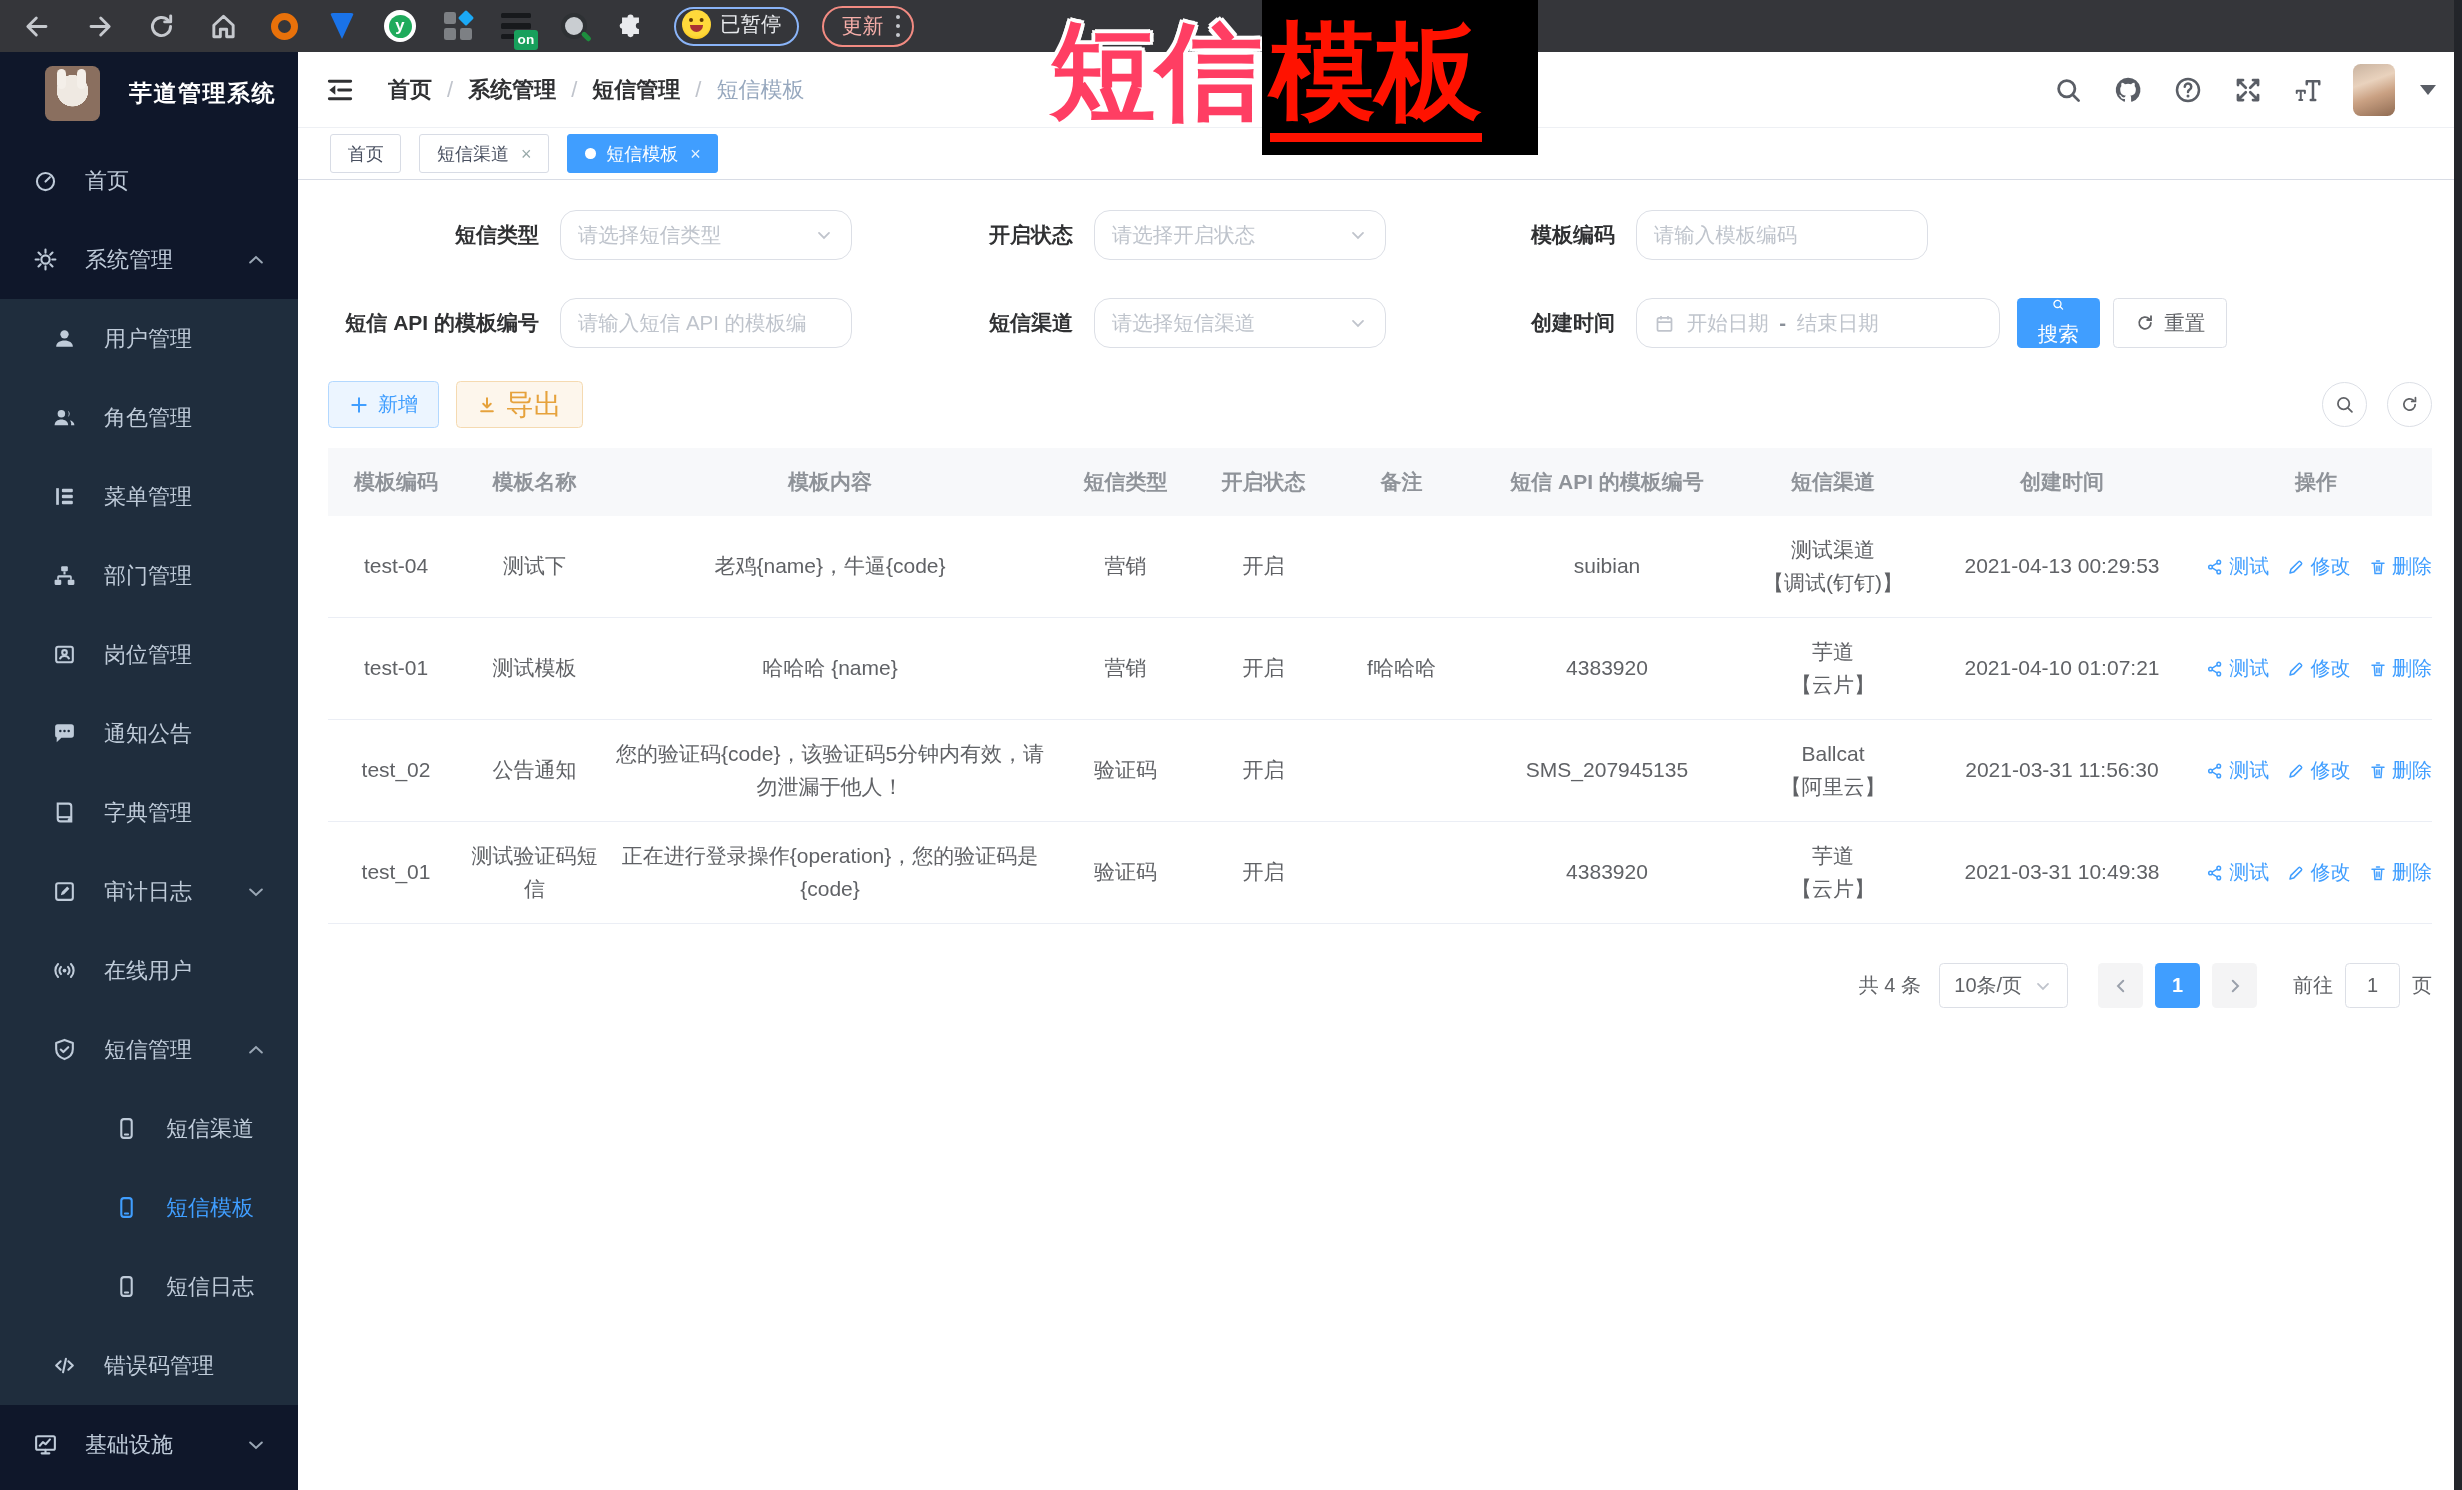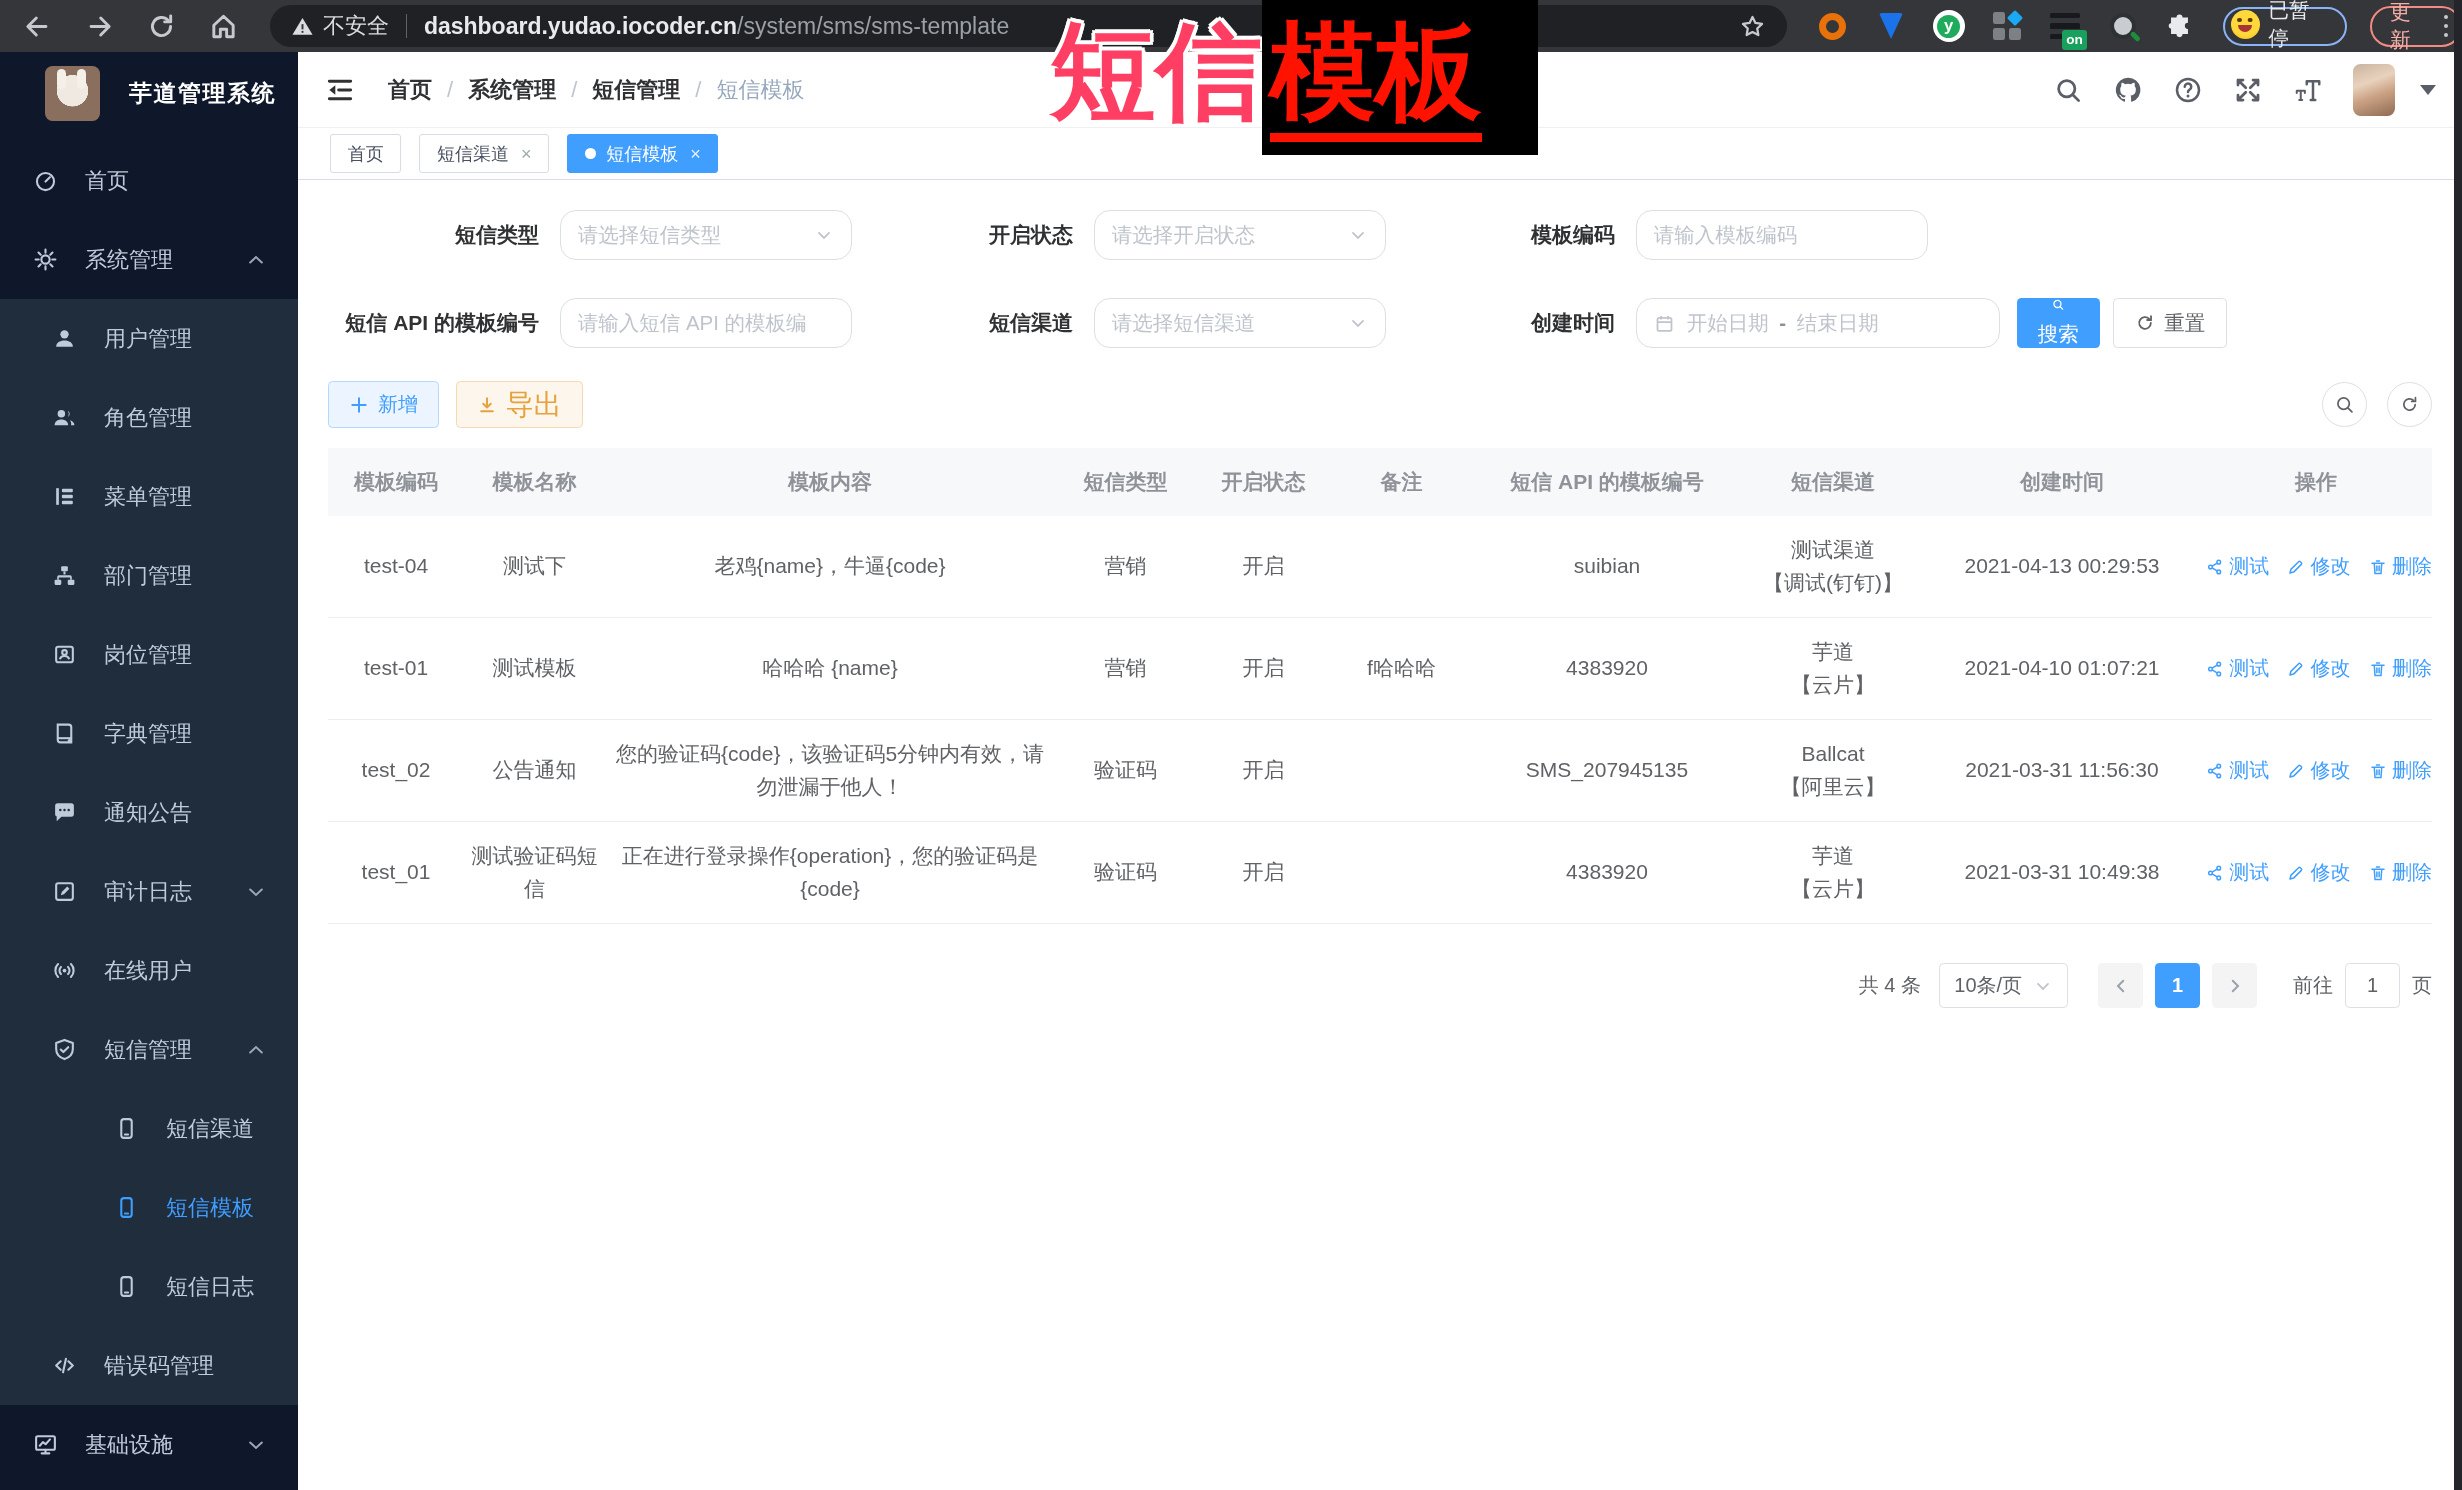--- a/index.html
+++ b/index.html
@@ -148,35 +148,20 @@
         <path d="M5 12h14M13 5l7 7-7 7"></path>
       </svg>
     <svg class="bicon" viewBox="0 0 24 24" fill="none" stroke="currentColor" stroke-width="2.4" stroke-linecap="round" stroke-linejoin="round">
         <path d="M19.5 12a7.5 7.5 0 1 1-2.1-5.2"></path>
         <path d="M19.6 3.2v5h-5"></path>
       </svg>
     <svg class="bicon" viewBox="0 0 24 24" fill="none" stroke="currentColor" stroke-width="2.4" stroke-linejoin="round">
         <path d="M4 11l8-7.5L20 11v9.5h-5.4v-6.2H9.4v6.2H4z"></path>
       </svg>
   </div>
-  <div class="addr-pill">
-    <span class="sec-warn">
-      <svg width="23" height="23" viewBox="0 0 24 24">
-          <path d="M12 3L22.5 20.5h-21z" fill="#dadce0"></path>
-          <rect x="11" y="9.5" width="2" height="5.5" fill="#35363a"></rect>
-          <rect x="11" y="16.6" width="2" height="2" fill="#35363a"></rect>
-        </svg>
-      <span>不安全</span>
-    </span>
-    <span class="sec-sep"></span>
-    <span class="url"><span class="host">dashboard.yudao.iocoder.cn</span><span class="path">/system/sms/sms-template</span></span>
-    <svg class="star-ic" viewBox="0 0 24 24" fill="none" stroke="currentColor" stroke-width="2" stroke-linejoin="round">
-        <path d="M12 3.5l2.6 5.3 5.9.9-4.3 4.1 1 5.8-5.2-2.7-5.2 2.7 1-5.8-4.3-4.1 5.9-.9z"></path>
-      </svg>
-  </div>
   <div class="ext-strip">
     <div class="ext">
         <div class="ext-donut"></div>
       </div>
     <div class="ext">
         <div class="ext-pin"></div>
       </div>
     <div class="ext ext-y">
         <i>y</i>
       </div>
@@ -281,35 +266,35 @@
         </div>
         <div class="menu-item l2">
           <svg class="mic" viewBox="0 0 24 24" fill="none" stroke="currentColor" stroke-width="2">
               <rect x="4" y="4.5" width="16" height="15" rx="2"></rect>
               <circle cx="12" cy="10" r="2.2"></circle>
               <path d="M7.5 16.5c.6-2 2.4-3 4.5-3s3.9 1 4.5 3"></path>
             </svg>
           <span>岗位管理</span>
         </div>
         <div class="menu-item l2">
-          <svg class="mic" viewBox="0 0 24 24" fill="none" stroke="currentColor" stroke-width="2">
-              <path d="M5.5 3.5h10.5a2.5 2.5 0 0 1 2.5 2.5v14.5H8a2.5 2.5 0 0 1-2.5-2.5z"></path>
-              <path d="M5.5 16.5h13"></path>
-              <circle cx="16.8" cy="19" r="1.8" fill="currentColor" stroke="none"></circle>
-            </svg>
-          <span>字典管理</span>
-        </div>
-        <div class="menu-item l2">
           <svg class="mic" viewBox="0 0 24 24" fill="currentColor">
               <path d="M3 5.5A2.5 2.5 0 0 1 5.5 3h13A2.5 2.5 0 0 1 21 5.5v8a2.5 2.5 0 0 1-2.5 2.5H9l-4.5 4.5V16H5.5A2.5 2.5 0 0 1 3 13.5z"></path>
               <circle cx="8" cy="9.5" r="1.2" fill="#1f2d3d"></circle>
               <circle cx="12" cy="9.5" r="1.2" fill="#1f2d3d"></circle>
               <circle cx="16" cy="9.5" r="1.2" fill="#1f2d3d"></circle>
             </svg>
           <span>通知公告</span>
+        </div>
+        <div class="menu-item l2">
+          <svg class="mic" viewBox="0 0 24 24" fill="none" stroke="currentColor" stroke-width="2">
+              <path d="M5.5 3.5h10.5a2.5 2.5 0 0 1 2.5 2.5v14.5H8a2.5 2.5 0 0 1-2.5-2.5z"></path>
+              <path d="M5.5 16.5h13"></path>
+              <circle cx="16.8" cy="19" r="1.8" fill="currentColor" stroke="none"></circle>
+            </svg>
+          <span>字典管理</span>
         </div>
         <div class="menu-item l2">
           <svg class="mic" viewBox="0 0 24 24" fill="none" stroke="currentColor" stroke-width="2">
               <rect x="4" y="4" width="16" height="16" rx="2"></rect>
               <path d="M8.5 15.5l.9-3 5.2-5.2 2.1 2.1-5.2 5.2z" fill="currentColor" stroke="none"></path>
             </svg>
           <span>审计日志</span>
           <svg class="arrow" viewBox="0 0 24 24" fill="none" stroke="currentColor" stroke-width="2.4" stroke-linecap="round">
               <path d="M5 9l7 6.5L19 9"></path>
             </svg>

